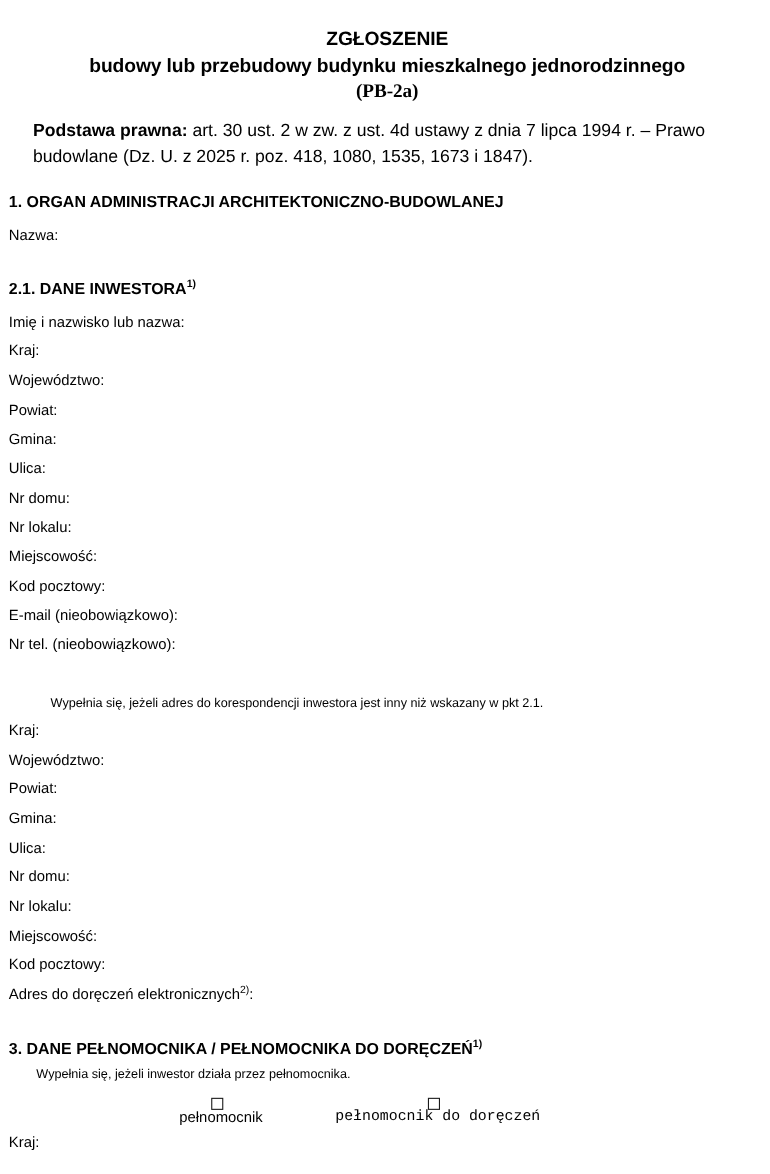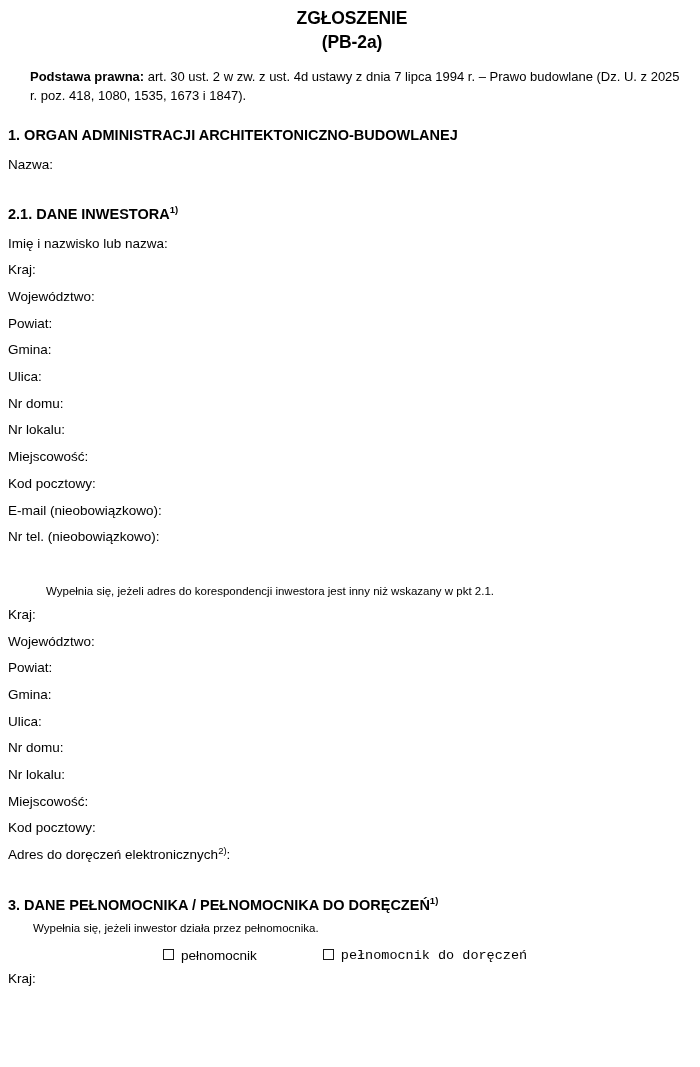--- a/index.html
+++ b/index.html
@@ -14,40 +14,40 @@
     height: 1067px;
     overflow: hidden;
     font-family: "Liberation Sans", sans-serif;
     color: #000000;
     -webkit-font-smoothing: antialiased;
   }
   .page {
     width: 700px;
     height: 1067px;
     position: relative;
-    padding: 0 4px 0 8px;
+    padding: 17px 4px 0 8px;
   }
 
   
   .doc-title {
     text-align: center;
     font-weight: bold;
     font-size: 17.5px;
     line-height: 1.35;
     margin: 0;
     padding-top: 7px;
     letter-spacing: -0.1px;
   }
   .doc-title .t-line1 { display: block; }
   .doc-title .t-line2 { display: block; white-space: nowrap; }
-  .doc-title .t-line3 { display: block; }
+  .doc-title .t-line3 { display: block; font-family: Liberation Serif, serif; }
 
   
   .legal-basis {
-    font-size: 13px;
+    font-size: 16px;
     line-height: 1.42;
     margin: 0;
     padding: 14px 6px 0 22px;
     text-align: left;
   }
   .legal-basis .lb-label { font-weight: bold; }
 
   
   .section-header {
     font-weight: bold;
@@ -97,41 +97,44 @@
   .checkbox-row {
     display: flex;
     align-items: center;
     padding-top: 13px;
     padding-left: 155px;
     font-size: 13.5px;
     line-height: 1;
   }
   .checkbox-item {
     display: flex;
+    align-items: center;
     white-space: nowrap;
+    flex-direction: column;
   }
   .checkbox-item + .checkbox-item { margin-left: 66px; font-family: Liberation Mono, monospace; }
   .checkbox-box {
     display: inline-block;
     width: 11px;
     height: 11px;
     border: 1.3px solid #1a1a1a;
     margin-right: 7px;
     background: #ffffff;
     flex: 0 0 auto;
   }
   .checkbox-label { display: inline-block; }
 </style>
 </head>
 <body>
 
 <div class="page">
 
   <h1 class="doc-title">
     <span class="t-line1">ZGŁOSZENIE</span>
+    <span class="t-line2">budowy lub przebudowy budynku mieszkalnego jednorodzinnego</span>
     <span class="t-line3">(PB-2a)</span>
   </h1>
 
   <p class="legal-basis"><span class="lb-label">Podstawa prawna:</span><span> art. 30 ust. 2 w zw. z ust. 4d ustawy z dnia 7 lipca 1994 r. – Prawo budowlane (Dz. U. z 2025 r. poz. 418, 1080, 1535, 1673 i 1847).</span></p>
 
   <h2 class="section-header sec-gap-1"><span>1. ORGAN ADMINISTRACJI ARCHITEKTONICZNO-BUDOWLANEJ</span></h2>
 
   <ul class="field-list fields-after-header">
     <li class="field-row">
       <span class="field-label">Nazwa:</span>

